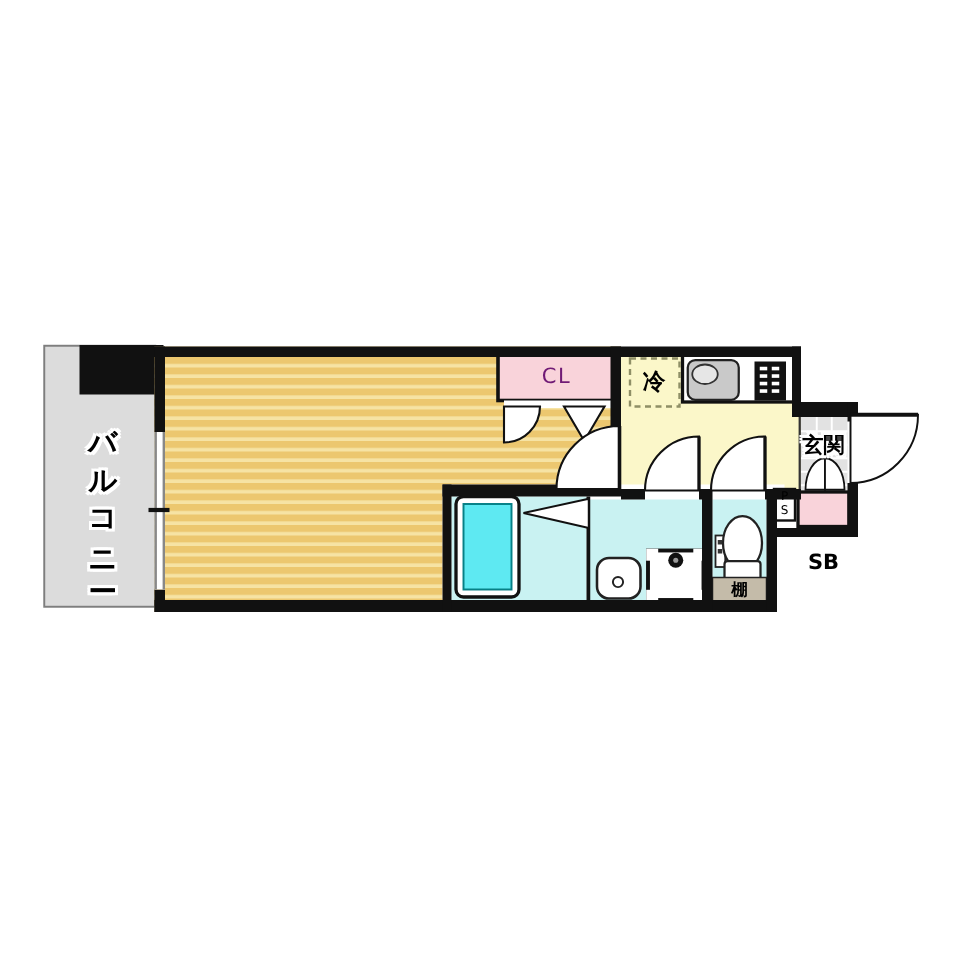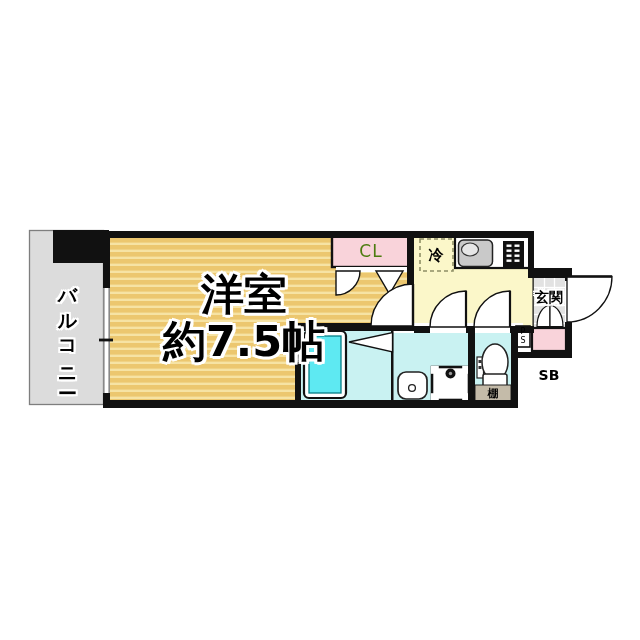--- a/index.html
+++ b/index.html
@@ -11,21 +11,21 @@
   .label { position:absolute; transform:translate(-50%,-50%); color:#000;
            white-space:nowrap; line-height:1; }
   .ol2 { text-shadow:-2px 0 0 #fff,2px 0 0 #fff,0 -2px 0 #fff,0 2px 0 #fff,
          -2px -2px 0 #fff,2px -2px 0 #fff,-2px 2px 0 #fff,2px 2px 0 #fff; }
   .ol3 { text-shadow:-3px 0 0 #fff,3px 0 0 #fff,0 -3px 0 #fff,0 3px 0 #fff,
          -2px -2px 0 #fff,2px -2px 0 #fff,-2px 2px 0 #fff,2px 2px 0 #fff,
          -3px -2px 0 #fff,3px 2px 0 #fff,-3px 2px 0 #fff,3px -2px 0 #fff; }
   .room-label { text-align:center; font-weight:bold; font-size:43px; line-height:47px; }
   .balcony-label { writing-mode:vertical-rl; text-orientation:mixed;
                    font-size:19px; font-weight:bold; letter-spacing:6px; }
-  .cl-label   { font-size:17px; color:#4d7c0f; letter-spacing:1px; }
+  .cl-label   { font-size:14px; color:#701a75; letter-spacing:1px; }
   .rei-label  { font-size:15px; font-weight:600; }
   .genkan-label { font-size:14px; font-weight:600; }
   .sb-label   { font-size:14px; font-weight:600; }
   .ps-label   { font-size:8px; text-align:center; line-height:8.5px; }
   .shelf-label{ font-size:11px; font-weight:600; }
 </style>
 </head>
 <body>
 
 <div class="canvas">
@@ -183,24 +183,20 @@
   <g stroke="#111">
     <line x1="413" y1="284" x2="413" y2="326" stroke-width="2.4"></line>
     <line x1="466" y1="291" x2="466" y2="327" stroke-width="2.2"></line>
     <line x1="510" y1="291" x2="510" y2="327" stroke-width="2.2"></line>
     <line x1="567" y1="276.5" x2="612" y2="276.5" stroke-width="2.6"></line>
   </g>
 </svg>
 
 <div class="label balcony-label ol2" style="left:68px; top:331px;">バルコニー</div>
 
-<div class="label room-label ol3" style="left:244px; top:318px;">
-  <div>洋室</div>
-  <div>約7.5帖</div>
-</div>
 
 <div class="label cl-label" style="left:371px; top:251px;">CL</div>
 
 <div class="label rei-label" style="left:436px; top:255px;">冷</div>
 
 <div class="label genkan-label ol2" style="left:549px; top:297px;">玄関</div>
 
 <div class="label sb-label" style="left:549px; top:339px;margin-top:36px;">SB</div>
 
 <div class="label ps-label" style="left:523px; top:336px;">

